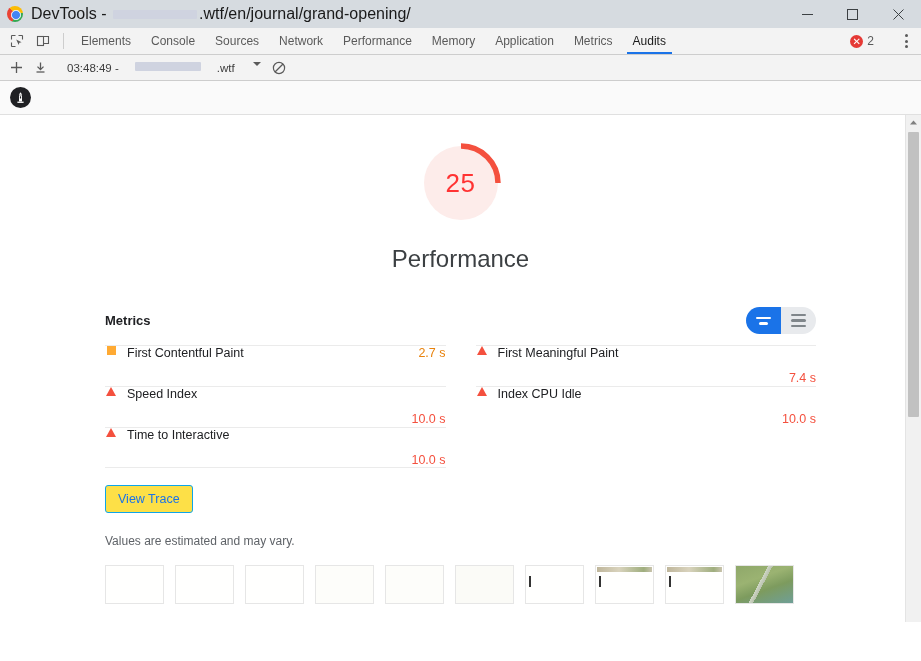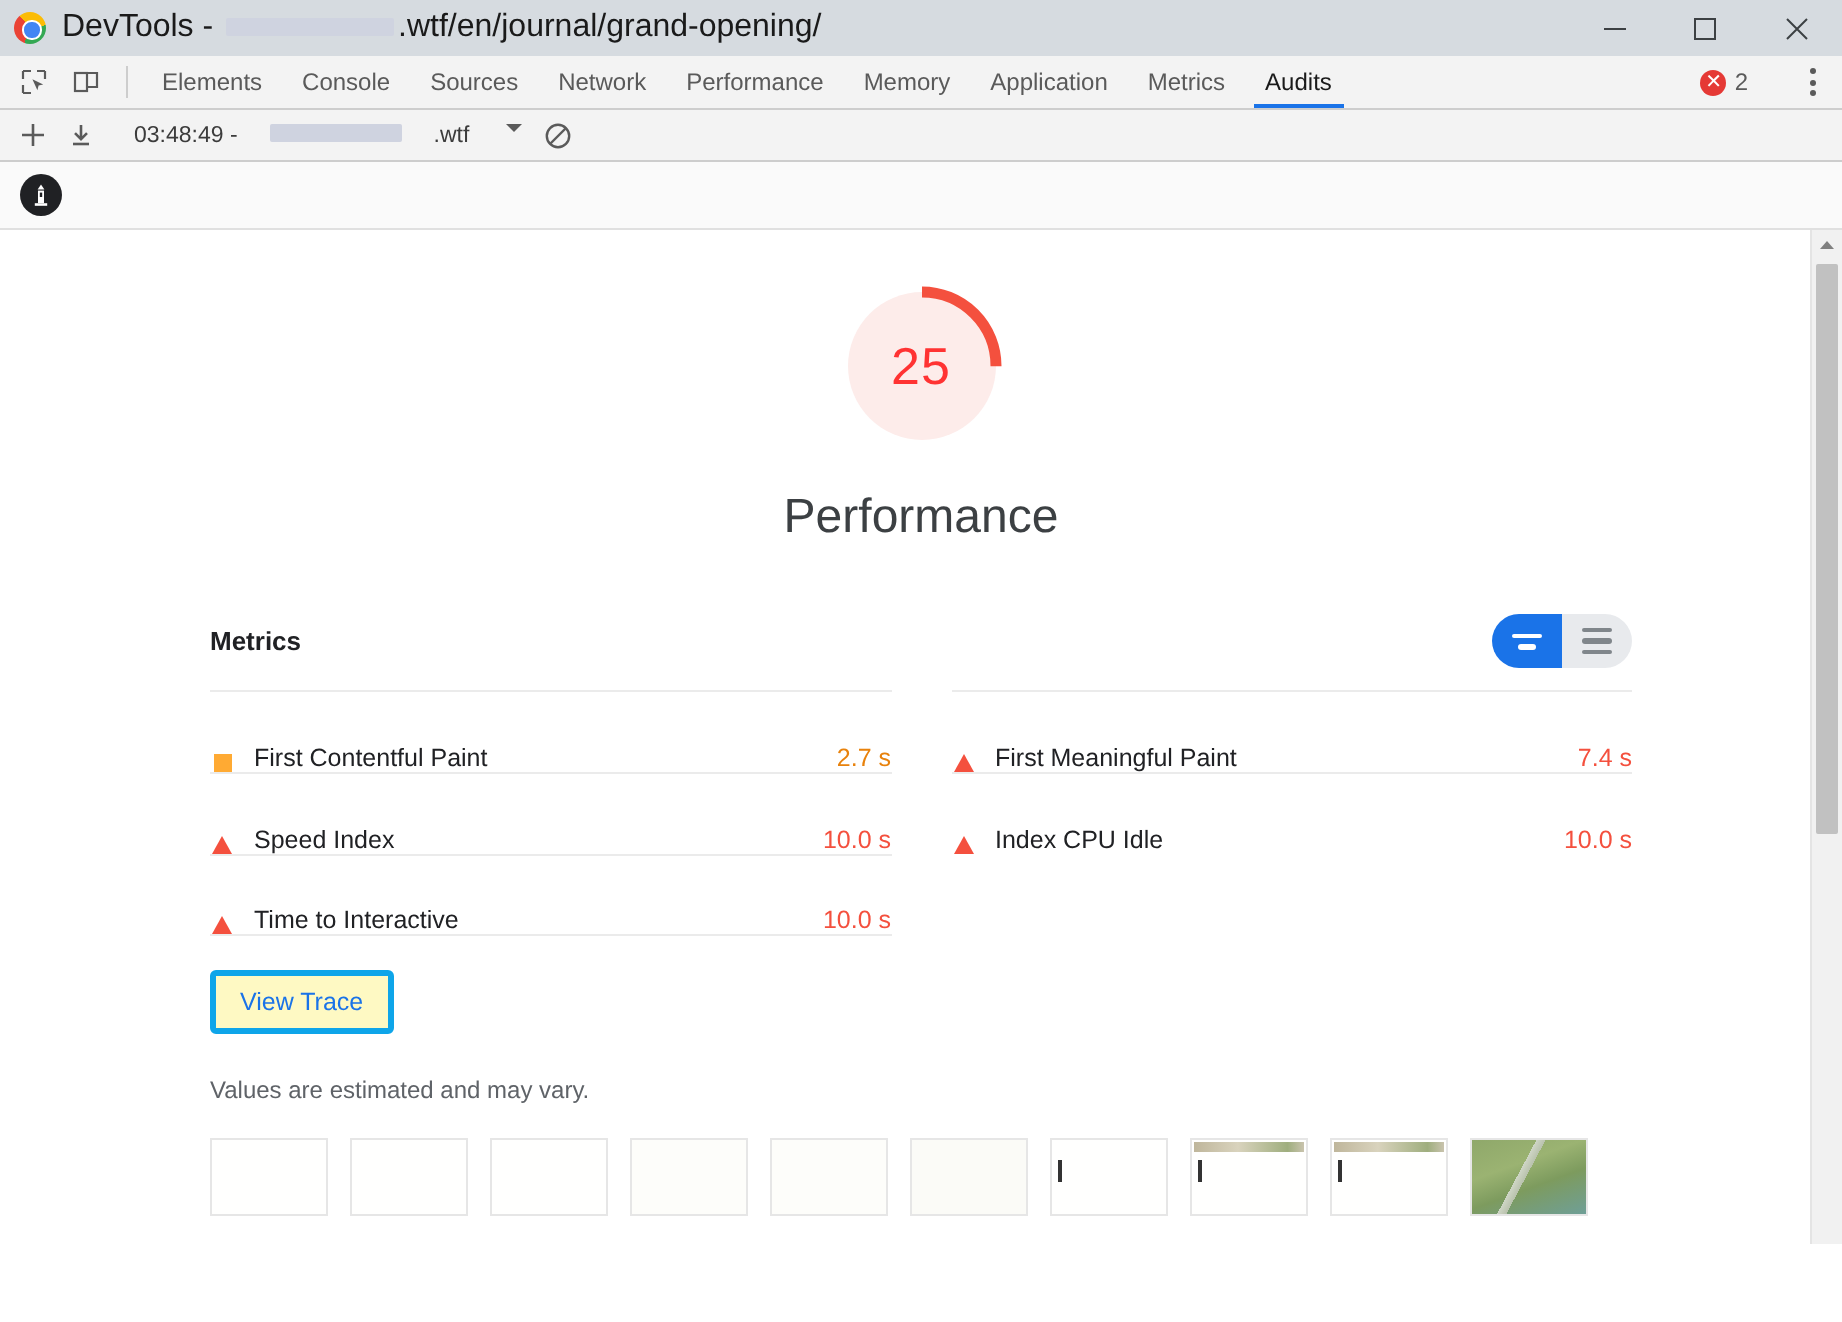--- a/index.html
+++ b/index.html
@@ -184,46 +184,46 @@
   .toggle .seg.on { background: #1a73e8; }
   .toggle .seg.off { background: #e8eaed; }
   .toggle .seg i { display: block; height: 2.5px; border-radius: 2px; }
   .toggle .seg.on i { background: #ffffff; }
   .toggle .seg.off i { background: #80868b; }
 
   .metrics-grid {
     display: grid; grid-template-columns: 1fr 1fr; column-gap: 30px;
   }
   .metric-row {
-    display: flex; align-items: flex-end;
+    display: flex; align-items: flex-start;
     height: 41px;
     border-top: 1px solid #ebebeb;
     font-size: 12.5px;
   }
   .metric-row:last-child { border-bottom: 1px solid #ebebeb; }
   .m-icon { width: 22px; flex: none; display: flex; align-items: center; }
   .sq-avg { width: 9px; height: 9px; background: #fa3; display: block; margin-left: 2px; }
   .tri-bad {
     width: 0; height: 0; margin-left: 1px;
     border-left: 5.5px solid transparent;
     border-right: 5.5px solid transparent;
     border-bottom: 9.5px solid #f4503e;
   }
   .m-label { color: #202124; }
   .m-value { margin-left: auto; }
-  .m-value.bad { color: #f4503e; }
+  .m-value.bad { color: #f4503e; margin-top: 25px; }
   .m-value.avg { color: #e8820c; }
 
   .view-trace {
     margin-top: 17px;
     display: inline-block;
     padding: 6px 12px;
-    border: 3px solid #0ea5e9;
+    border: 1px solid #0ea5e9;
     border-radius: 3px;
-    background: #fef9c3;
+    background: #fde047;
     color: #1a73e8;
     font-size: 12.5px;
     font-family: "Liberation Sans", sans-serif;
   }
   .estimate-note {
     margin-top: 21px;
     font-size: 12px; color: #5f6368;
   }
 
   .filmstrip {

